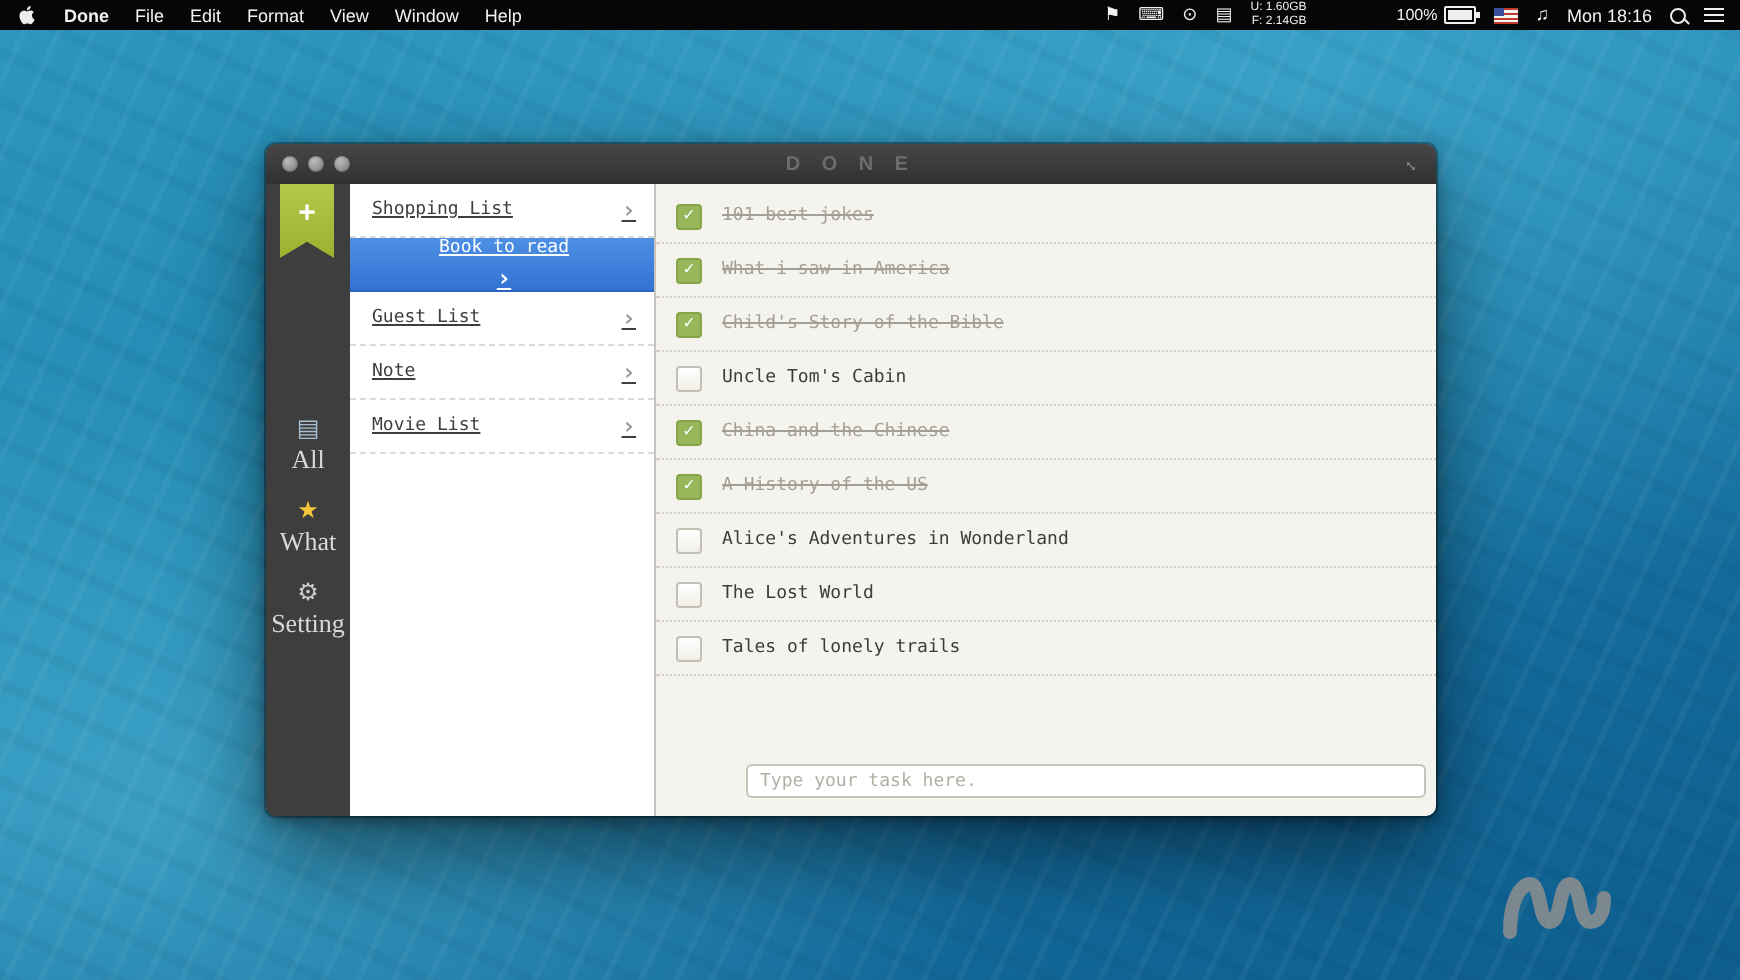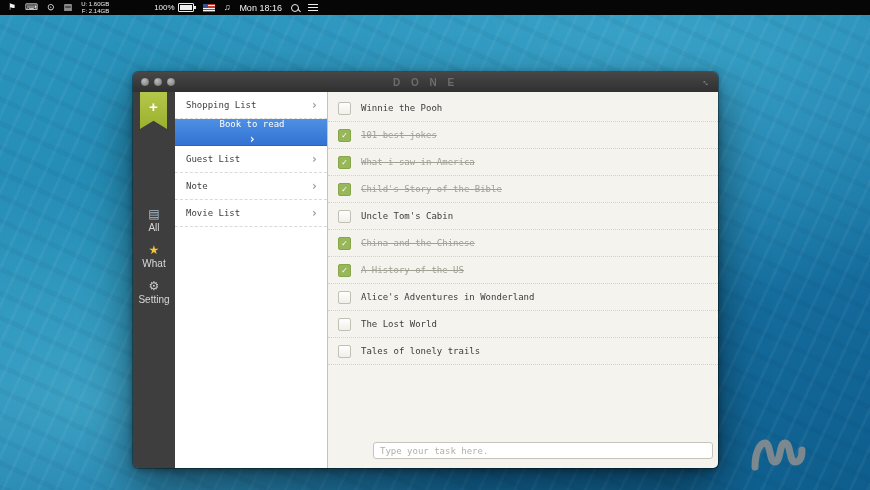--- a/index.html
+++ b/index.html
@@ -44,21 +44,21 @@
   .flag{width:12px;height:8px;display:inline-block;position:relative;
     background:repeating-linear-gradient(to bottom,#c23b2e 0 1.2px,#f4f4f4 1.2px 2.4px);}
   .flag::after{content:"";position:absolute;left:0;top:0;width:5px;height:4px;background:#3a4f9c;}
   .clock{font-size:9px;white-space:nowrap;}
   .mag{width:6px;height:6px;border:1.4px solid #eee;border-radius:50%;position:relative;display:inline-block;}
   .mag::after{content:"";position:absolute;width:4px;height:1.4px;background:#eee;right:-3px;bottom:-1px;transform:rotate(45deg);}
   .nlist{display:inline-flex;flex-direction:column;gap:1.6px;}
   .nlist span{width:10px;height:1.3px;background:#eee;display:block;}
   
   .window{
-    position:absolute;left:133px;top:72px;width:585px;height:396px;
+    position:absolute;left:133px;top:72px;width:585px;height:336px;
     border-radius:5px;overflow:hidden;display:flex;flex-direction:column;
     box-shadow:0 18px 45px rgba(0,0,0,.5),0 2px 8px rgba(0,0,0,.4),0 0 0 1px rgba(0,0,0,.3);
   }
   .titlebar{height:20px;flex:0 0 20px;background:linear-gradient(#474747,#303030);
     position:relative;display:flex;align-items:center;justify-content:center;}
   .wtitle{font-size:10px;font-weight:bold;letter-spacing:4px;color:#6d6d6d;}
   .traffic{position:absolute;left:8px;top:0;height:100%;display:flex;align-items:center;gap:5px;}
   .dot{width:8px;height:8px;border-radius:50%;
     background:radial-gradient(circle at 35% 30%,#bcbcbc,#777);box-shadow:inset 0 0 1px rgba(0,0,0,.6);}
   .fsico{position:absolute;right:7px;top:50%;transform:translateY(-50%) rotate(45deg);
@@ -66,26 +66,26 @@
   .content{flex:1;display:flex;min-height:0;}
   
   .sidebar{width:42px;flex:0 0 42px;background:#3e3e3e;position:relative;}
   .ribbon{position:absolute;left:7px;top:0;width:27px;height:37px;cursor:pointer;
     background:linear-gradient(#b4c74a,#9cb02e);
     clip-path:polygon(0 0,100% 0,100% 100%,50% 78%,0 100%);
     color:#fff;font-size:15px;font-weight:bold;text-align:center;line-height:29px;}
   .side-items{position:absolute;top:116px;left:0;right:0;display:flex;flex-direction:column;align-items:center;gap:11px;}
   .side-item{display:flex;flex-direction:column;align-items:center;gap:1px;cursor:pointer;}
   .sglyph{font-size:12px;line-height:13px;}
-  .slabel{font-size:10px;color:#d8d8d8;font-family:Liberation Sans, sans-serif;}
+  .slabel{font-size:13px;color:#d8d8d8;font-family:Liberation Serif, serif;}
   
   .listcol{width:152px;flex:0 0 152px;background:#fff;border-right:1px solid #c6c3bc;
     font-family:"DejaVu Sans Mono",monospace;display:flex;flex-direction:column;}
   .list-row{height:27px;flex:0 0 27px;display:flex;align-items:center;justify-content:space-between;
-    padding:0 9px 0 11px;border-bottom:1px dashed #dadada;font-size:9px;color:#3e3e3e;box-sizing:border-box;cursor:pointer;}
+    padding:0 9px 0 11px;border-bottom:1px dashed #dadada;font-size:9px;color:#3e3e3e;box-sizing:border-box;cursor:pointer;text-decoration:underline;}
   .list-row .chev{color:#9b9b9b;font-size:12px;font-weight:bold;line-height:1;}
   .list-row.selected{background:linear-gradient(#4e90e4,#3272d3);color:#fff;border-bottom:1px solid #2a64c0;flex-direction:column;}
   .list-row.selected .chev{color:#fff;}
   
   .taskpanel{flex:1;background:#f5f3ed;display:flex;flex-direction:column;
     font-family:"DejaVu Sans Mono",monospace;min-width:0;}
   .tasks{flex:1;padding-top:3px;}
   .task{height:27px;display:flex;align-items:center;gap:10px;padding:0 10px;
     border-bottom:1px dotted #d5d1c6;box-sizing:border-box;}
   .checkbox{width:13px;height:13px;flex:0 0 13px;border:1px solid #c2bfb5;border-radius:2px;
@@ -103,20 +103,36 @@
   .inputbar input::placeholder{color:#b2afa5;}
   
   .watermark{position:absolute;right:58px;bottom:12px;opacity:.85;}
 </style>
 </head>
 <body>
 
 <div class="desktop">
 
   <div class="menubar">
+    <div class="mb-left">
+      <span class="apple">
+        <svg viewBox="0 0 16 16" width="11" height="11">
+            <path fill="#ececec" d="M11.6 8.4c0-1.6 1.3-2.4 1.4-2.4-.8-1.1-2-1.3-2.4-1.3-1-.1-2 .6-2.5.6-.5 0-1.3-.6-2.2-.6-1.1 0-2.2.7-2.8 1.7-1.2 2-.3 5 .9 6.6.6.8 1.2 1.7 2.1 1.7.9 0 1.2-.5 2.2-.5 1 0 1.3.5 2.2.5.9 0 1.5-.8 2.1-1.6.6-.9.9-1.8.9-1.9 0 0-1.8-.7-1.9-2.8zM10 3.6c.5-.6.8-1.4.7-2.2-.7 0-1.5.5-2 1-.4.5-.8 1.3-.7 2.1.8.1 1.5-.4 2-.9z"></path>
+          </svg>
+      </span>
+      <span class="appname">Done</span>
+      <span class="menus">
+          <span class="menu-item">File</span>
+          <span class="menu-item">Edit</span>
+          <span class="menu-item">Format</span>
+          <span class="menu-item">View</span>
+          <span class="menu-item">Window</span>
+          <span class="menu-item">Help</span>
+        </span>
+    </div>
     <div class="mb-right">
       <span class="s-ico">⚑</span>
       <span class="s-ico">⌨</span>
       <span class="s-ico">⊙</span>
       <span class="s-ico">▤</span>
       <span class="mem">
         <span>U: 1.60GB</span>
         <span>F: 2.14GB</span>
       </span>
       <span class="battwrap">
@@ -194,26 +210,20 @@
 
           <div class="list-row">
             <span class="llabel">Movie List</span>
             <span class="chev">›</span>
           </div>
         </div>
 
       <div class="taskpanel">
         <div class="tasks">
 
-            <div class="task">
-              <span class="checkbox">
-                <span class="check-glyph">✓</span>
-              </span>
-              <span class="tlabel">Winnie the Pooh</span>
-            </div>
 
             <div class="task done">
               <span class="checkbox">
                 <span class="check-glyph">✓</span>
               </span>
               <span class="tlabel">101 best jokes</span>
             </div>
 
             <div class="task done">
               <span class="checkbox">

